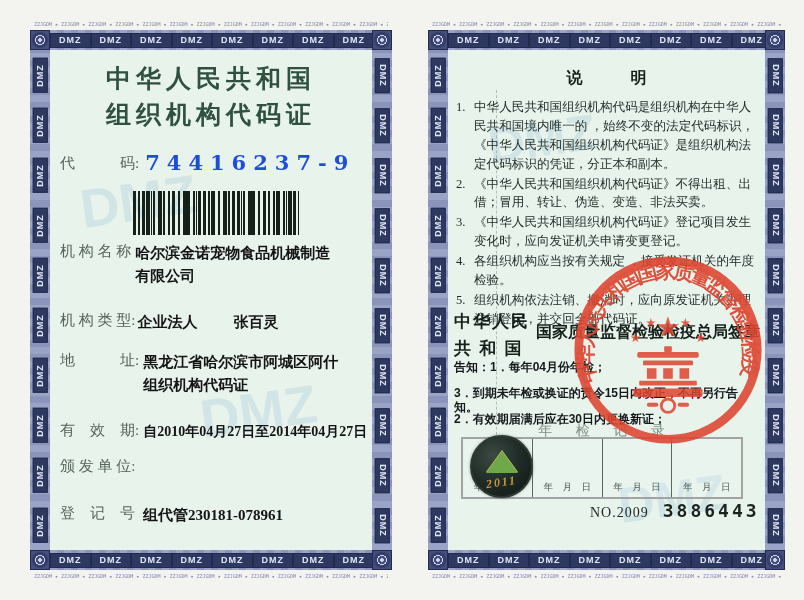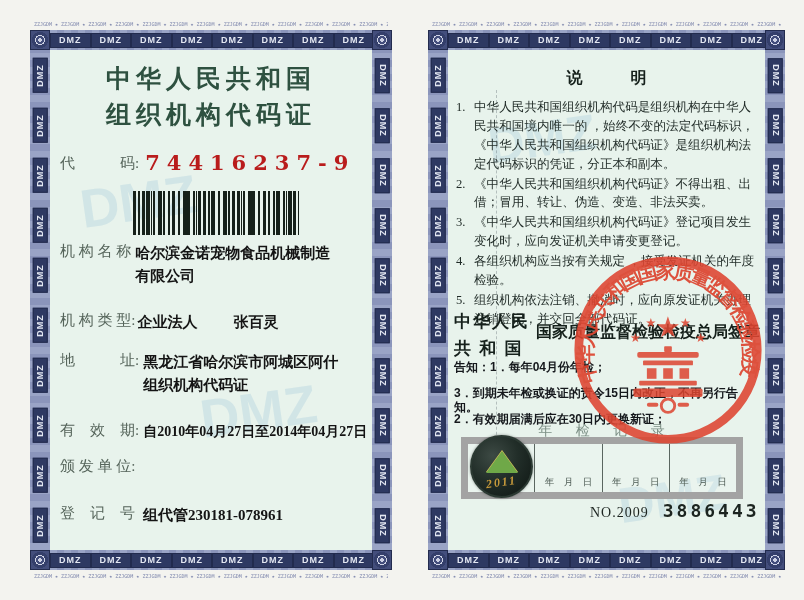--- a/index.html
+++ b/index.html
@@ -40,41 +40,41 @@
            background:#e8f3ec; overflow:hidden; }
   .wm { position:absolute; font-family:"Liberation Sans",sans-serif; font-weight:bold;
         color:rgba(150,195,215,.28); pointer-events:none; }
 
   
   .cert-title { position:absolute; left:0; right:0; text-align:center; color:#2e5140;
                 font-weight:bold; font-size:25px; letter-spacing:5px; }
   .row { position:absolute; display:flex; align-items:flex-start; }
   .lbl { color:#55645a; font-size:15px; flex:0 0 auto; white-space:pre; }
   .val { color:#141414; font-weight:bold; font-size:15px; line-height:1.55; }
-  .code-digits { font-size:21px; font-weight:bold; letter-spacing:7px; color:#b91c1c;
+  .code-digits { font-size:21px; font-weight:bold; letter-spacing:7px; color:#1d4ed8;
                  font-family:"DejaVu Serif",serif; }
   .barcode { position:absolute; height:44px; background-color:transparent;
      background-image:
        repeating-linear-gradient(90deg,#16211a 0 2px,transparent 2px 5px),
        repeating-linear-gradient(90deg,#16211a 0 1px,transparent 1px 9px),
        repeating-linear-gradient(90deg,#16211a 0 3px,transparent 3px 13px); }
 
   
   .expl-head { position:absolute; left:0; right:0; text-align:center; font-weight:bold;
                font-size:16px; color:#15201b; white-space:pre; }
   .expl-list { position:absolute; left:8px; width:302px; list-style:none; }
   .expl-list li { display:flex; font-size:12.6px; color:#1f2a26; line-height:1.5; margin-bottom:1px; }
   .expl-list .num { flex:0 0 18px; }
   .country { position:absolute; font-weight:bold; font-size:17px; color:#15201b; letter-spacing:2px; white-space:pre; }
   .authority { position:absolute; font-weight:bold; font-size:16px; color:#15201b; white-space:nowrap; }
   .notice { position:absolute; font-family:"Liberation Sans",sans-serif; font-weight:bold;
             font-size:12px; color:#15181c; white-space:nowrap; }
   .annual-title { position:absolute; left:0; right:0; text-align:center; font-size:14px;
                   color:#7c8f85; letter-spacing:10px; }
-  .check-table { position:absolute; display:flex; border:7px solid #a3a3a3; background:rgba(255,255,255,.12); }
+  .check-table { position:absolute; display:flex; border:2px solid #a3a3a3; background:rgba(255,255,255,.12); }
   .check-cell { flex:1; border-right:1px solid #5a6660; position:relative; }
   .check-cell:last-child { border-right:none; }
   .ymd { position:absolute; bottom:3px; left:0; right:0; text-align:center; font-size:9.5px;
          color:#4c5a53; white-space:pre; }
   .serial { position:absolute; display:flex; align-items:baseline; color:#1c2420; }
   .serial-prefix { font-size:14px; letter-spacing:1px; }
   .serial-no { font-size:18px; font-weight:bold; letter-spacing:3px; margin-left:14px;
                font-family:"DejaVu Sans Mono",monospace; }
   .crease { position:absolute; left:48px; top:40px; height:390px;
             border-left:1px dashed rgba(45,58,68,.28); }

